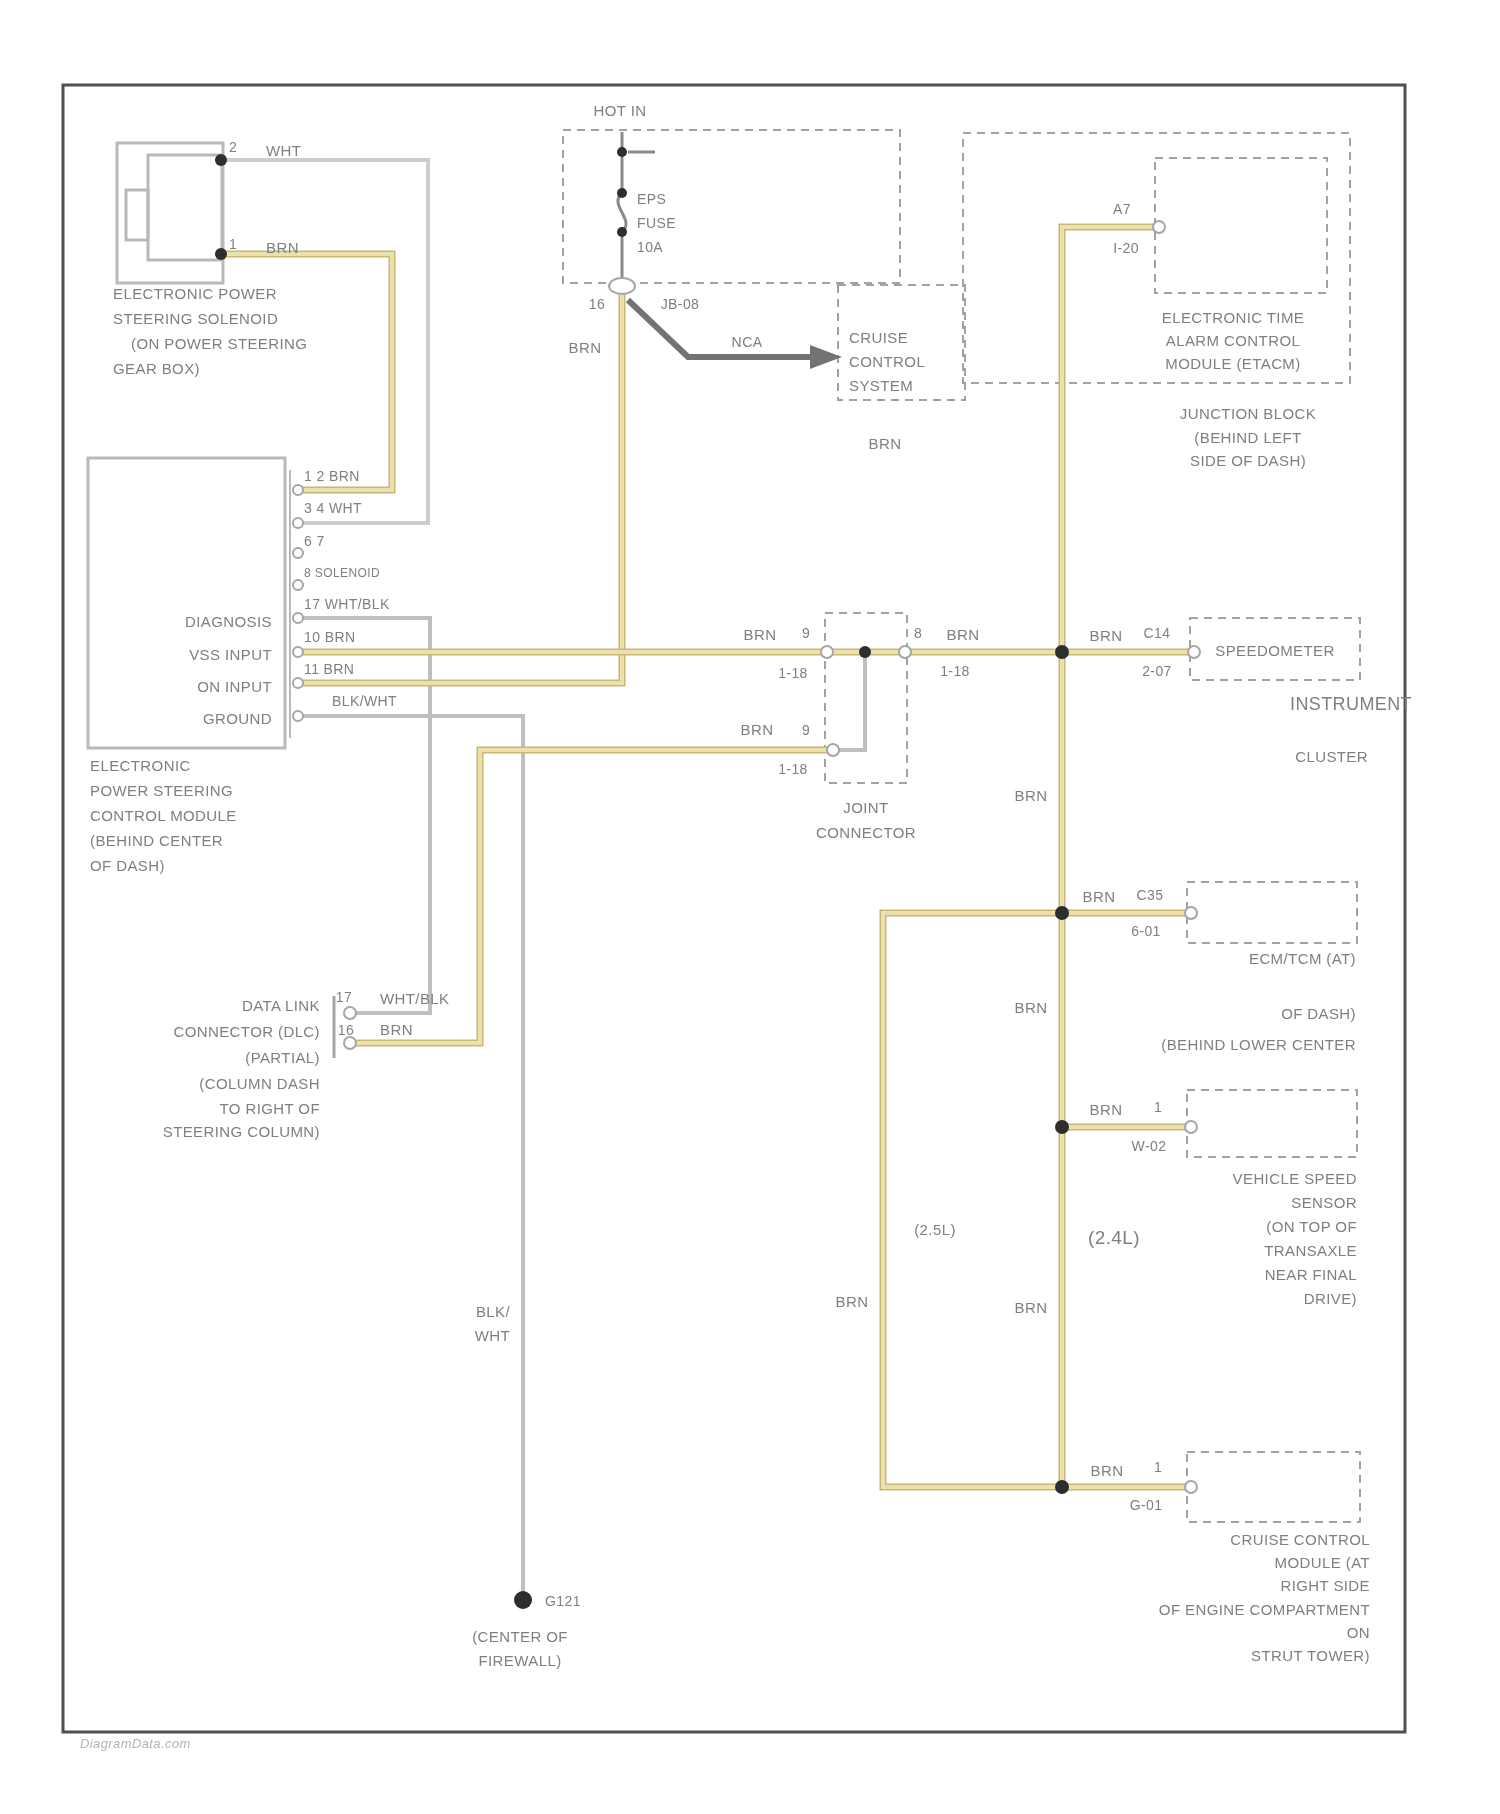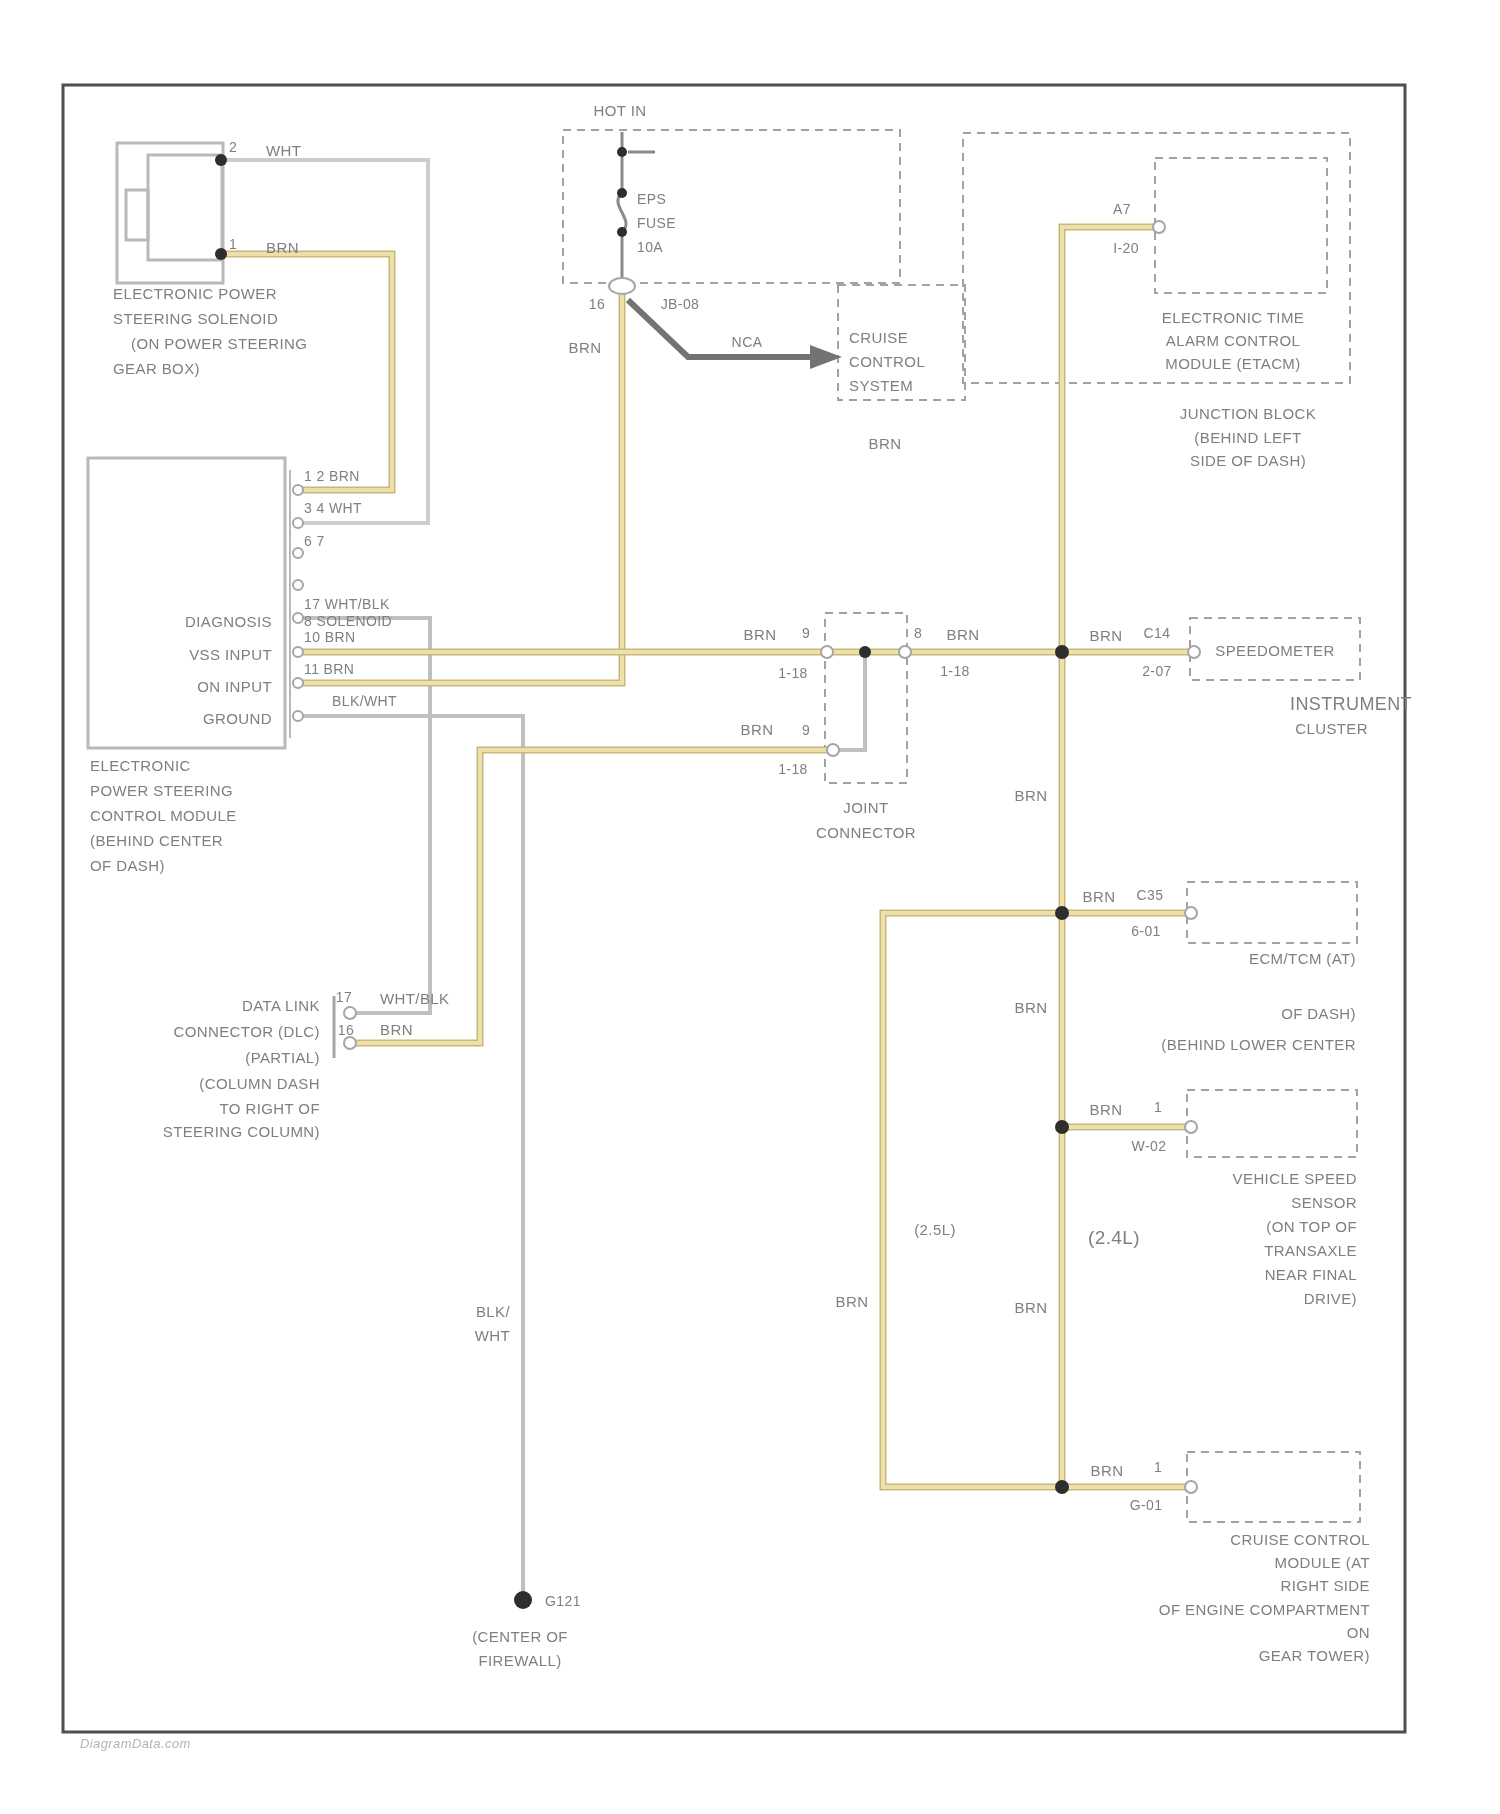--- a/index.html
+++ b/index.html
@@ -145,21 +145,21 @@
       <div class="lbl left" style="left: 266px; top: 150px; font-size: 15px;">WHT</div>
       <div class="lbl center" style="left: 233px; top: 244px; font-size: 14px;">1</div>
       <div class="lbl left" style="left: 266px; top: 247px; font-size: 15px;">BRN</div>
       <div class="lbl left" style="left: 113px; top: 293px; font-size: 15px;">ELECTRONIC POWER</div>
       <div class="lbl left" style="left: 113px; top: 318px; font-size: 15px;">STEERING SOLENOID</div>
       <div class="lbl left" style="left: 113px; top: 343px; font-size: 15px; margin-left: 18px;">(ON POWER STEERING</div>
       <div class="lbl left" style="left: 113px; top: 368px; font-size: 15px;">GEAR BOX)</div>
       <div class="lbl left" style="left: 304px; top: 476px; font-size: 14px;">1 2  BRN</div>
       <div class="lbl left" style="left: 304px; top: 508px; font-size: 14px;">3 4  WHT</div>
       <div class="lbl left" style="left: 304px; top: 541px; font-size: 14px;">6 7</div>
-      <div class="lbl left" style="left: 304px; top: 573px; font-size: 14px; margin-top: 48px;">8  SOLENOID</div>
+      <div class="lbl left" style="left: 304px; top: 573px; font-size: 12px;">8  SOLENOID</div>
       <div class="lbl left" style="left: 304px; top: 604px; font-size: 14px;">17  WHT/BLK</div>
       <div class="lbl left" style="left: 304px; top: 637px; font-size: 14px;">10  BRN</div>
       <div class="lbl left" style="left: 304px; top: 669px; font-size: 14px;">11  BRN</div>
       <div class="lbl left" style="left: 332px; top: 701px; font-size: 14px;">BLK/WHT</div>
       <div class="lbl right" style="left: 272px; top: 621px; font-size: 15px;">DIAGNOSIS</div>
       <div class="lbl right" style="left: 272px; top: 654px; font-size: 15px;">VSS INPUT</div>
       <div class="lbl right" style="left: 272px; top: 686px; font-size: 15px;">ON INPUT</div>
       <div class="lbl right" style="left: 272px; top: 718px; font-size: 15px;">GROUND</div>
       <div class="lbl left" style="left: 90px; top: 765px; font-size: 15px;">ELECTRONIC</div>
       <div class="lbl left" style="left: 90px; top: 790px; font-size: 15px;">POWER STEERING</div>
@@ -175,21 +175,21 @@
       <div class="lbl center" style="left: 757px; top: 729px; font-size: 15px;">BRN</div>
       <div class="lbl center" style="left: 806px; top: 730px; font-size: 14px;">9</div>
       <div class="lbl center" style="left: 793px; top: 769px; font-size: 14px;">1-18</div>
       <div class="lbl center" style="left: 866px; top: 807px; font-size: 15px;">JOINT</div>
       <div class="lbl center" style="left: 866px; top: 832px; font-size: 15px;">CONNECTOR</div>
       <div class="lbl center" style="left: 1106px; top: 635px; font-size: 15px;">BRN</div>
       <div class="lbl center" style="left: 1157px; top: 633px; font-size: 14px;">C14</div>
       <div class="lbl center" style="left: 1157px; top: 671px; font-size: 14px;">2-07</div>
       <div class="lbl center" style="left: 1275px; top: 650px; font-size: 15px;">SPEEDOMETER</div>
       <div class="lbl right" style="left: 1412px; top: 704px; font-size: 18px; text-align: right;">INSTRUMENT</div>
-      <div class="lbl right" style="left: 1368px; top: 728px; font-size: 15px; text-align: right;">CLUSTER</div>
+      <div class="lbl right" style="left: 1368px; top: 756px; font-size: 15px; text-align: right;">CLUSTER</div>
       <div class="lbl center" style="left: 885px; top: 443px; font-size: 15px;">BRN</div>
       <div class="lbl center" style="left: 1031px; top: 795px; font-size: 15px;">BRN</div>
       <div class="lbl center" style="left: 1031px; top: 1007px; font-size: 15px;">BRN</div>
       <div class="lbl center" style="left: 1031px; top: 1307px; font-size: 15px;">BRN</div>
       <div class="lbl center" style="left: 852px; top: 1301px; font-size: 15px;">BRN</div>
       <div class="lbl center" style="left: 1099px; top: 896px; font-size: 15px;">BRN</div>
       <div class="lbl center" style="left: 1150px; top: 895px; font-size: 14px;">C35</div>
       <div class="lbl center" style="left: 1146px; top: 931px; font-size: 14px;">6-01</div>
       <div class="lbl right" style="left: 1356px; top: 958px; font-size: 15px;">ECM/TCM (AT)</div>
       <div class="lbl right" style="left: 1356px; top: 1044px; font-size: 15px; text-align: center;">(BEHIND LOWER CENTER</div>
@@ -206,21 +206,21 @@
       <div class="lbl center" style="left: 935px; top: 1229px; font-size: 15px;">(2.5L)</div>
       <div class="lbl center" style="left: 1114px; top: 1228px; font-size: 19px; margin-top: 9px;">(2.4L)</div>
       <div class="lbl center" style="left: 1107px; top: 1470px; font-size: 15px;">BRN</div>
       <div class="lbl center" style="left: 1158px; top: 1467px; font-size: 14px;">1</div>
       <div class="lbl center" style="left: 1146px; top: 1505px; font-size: 14px;">G-01</div>
       <div class="lbl right" style="left: 1370px; top: 1539px; font-size: 15px;">CRUISE CONTROL</div>
       <div class="lbl right" style="left: 1370px; top: 1562px; font-size: 15px;">MODULE (AT</div>
       <div class="lbl right" style="left: 1370px; top: 1585px; font-size: 15px;">RIGHT SIDE</div>
       <div class="lbl right" style="left: 1370px; top: 1609px; font-size: 15px;">OF ENGINE COMPARTMENT</div>
       <div class="lbl right" style="left: 1370px; top: 1632px; font-size: 15px;">ON</div>
-      <div class="lbl right" style="left: 1370px; top: 1655px; font-size: 15px;">GEAR TOWER)</div>
+      <div class="lbl right" style="left: 1370px; top: 1655px; font-size: 15px;">STRUT TOWER)</div>
       <div class="lbl center" style="left: 344px; top: 997px; font-size: 14px;">17</div>
       <div class="lbl left" style="left: 380px; top: 998px; font-size: 15px;">WHT/BLK</div>
       <div class="lbl center" style="left: 346px; top: 1030px; font-size: 14px;">16</div>
       <div class="lbl left" style="left: 380px; top: 1029px; font-size: 15px;">BRN</div>
       <div class="lbl right" style="left: 320px; top: 1005px; font-size: 15px;">DATA LINK</div>
       <div class="lbl right" style="left: 320px; top: 1031px; font-size: 15px;">CONNECTOR (DLC)</div>
       <div class="lbl right" style="left: 320px; top: 1057px; font-size: 15px;">(PARTIAL)</div>
       <div class="lbl right" style="left: 320px; top: 1083px; font-size: 15px;">(COLUMN DASH</div>
       <div class="lbl right" style="left: 320px; top: 1108px; font-size: 15px;">TO RIGHT OF</div>
       <div class="lbl right" style="left: 320px; top: 1131px; font-size: 15px;">STEERING COLUMN)</div>

